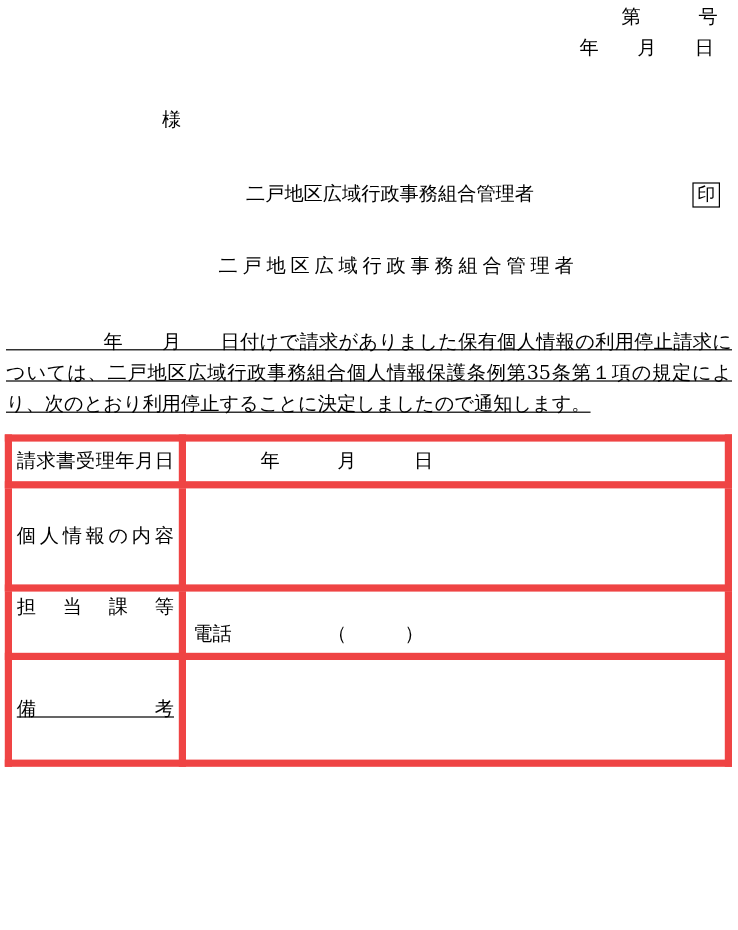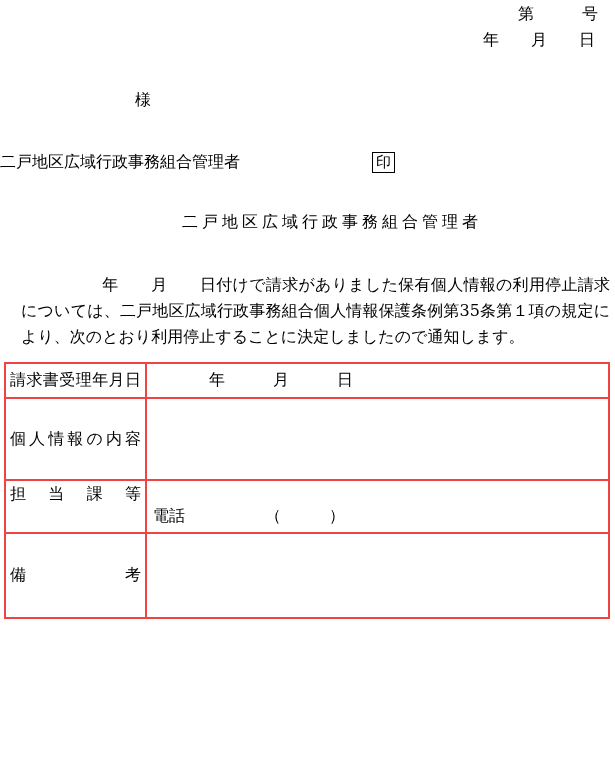--- a/index.html
+++ b/index.html
@@ -29,70 +29,72 @@
     padding: 0 20px 0 0;
     text-align: right;
     line-height: 19px;
   }
   .addressee {
     margin: 41px 0 0 135px;
     line-height: 19px;
   }
   .issuer-line {
     margin: 41px 0 0 0;
+    padding-left: 205px;
     line-height: 24px;
     white-space: nowrap;
   }
   .seal-box {
     display: inline-block;
     margin-left: 132px;
     border: 1px solid #000;
     padding: 2px 3px;
     line-height: 1;
     font-size: 15px;
     vertical-align: middle;
   }
   .doc-title {
     margin: 38px 0 0 182px;
     line-height: 19px;
     letter-spacing: 4px;
     white-space: nowrap;
   }
   .body-par {
-    margin: 41px 0 0 16px;
+    margin: 41px 0 0 0;
     padding: 0 5px;
     line-height: 26px;
     text-align: justify;
+    text-decoration: underline;
   }
   table.form-table {
     border-collapse: collapse;
     margin: 12px 0 0 4px;
     width: 606px;
     table-layout: fixed;
   }
   table.form-table td {
-    border: 2px solid #ef4444;
+    border: 6px solid #ef4444;
     padding: 0 4px;
     vertical-align: middle;
     font-size: 16px;
   }
   table.form-table { border: 2px solid #000; }
   .col-label { width: 131px; }
   .justify-label {
     text-align: justify;
     text-align-last: justify;
     width: 100%;
   }
   .r1 td { height: 33px; }
   .r2 td { height: 68px; }
   .r3 td { height: 53px; }
   .r4 td { height: 80px; }
   .r5 td { height: 33px; }
   .r6 td { height: 46px; }
-  .r7 td { height: 83px; }
+  .r7 td { height: 83px; text-decoration: underline; }
   .val-date { padding-left: 62px !important; }
   .cell-top    { vertical-align: top !important;    padding-top: 3px !important; }
   .cell-bottom { vertical-align: bottom !important; padding-bottom: 5px !important; padding-left: 6px !important; }
 </style>
 </head>
 <body>
 
 <div class="page">
 
   <p class="doc-number">第　　　号</p>

